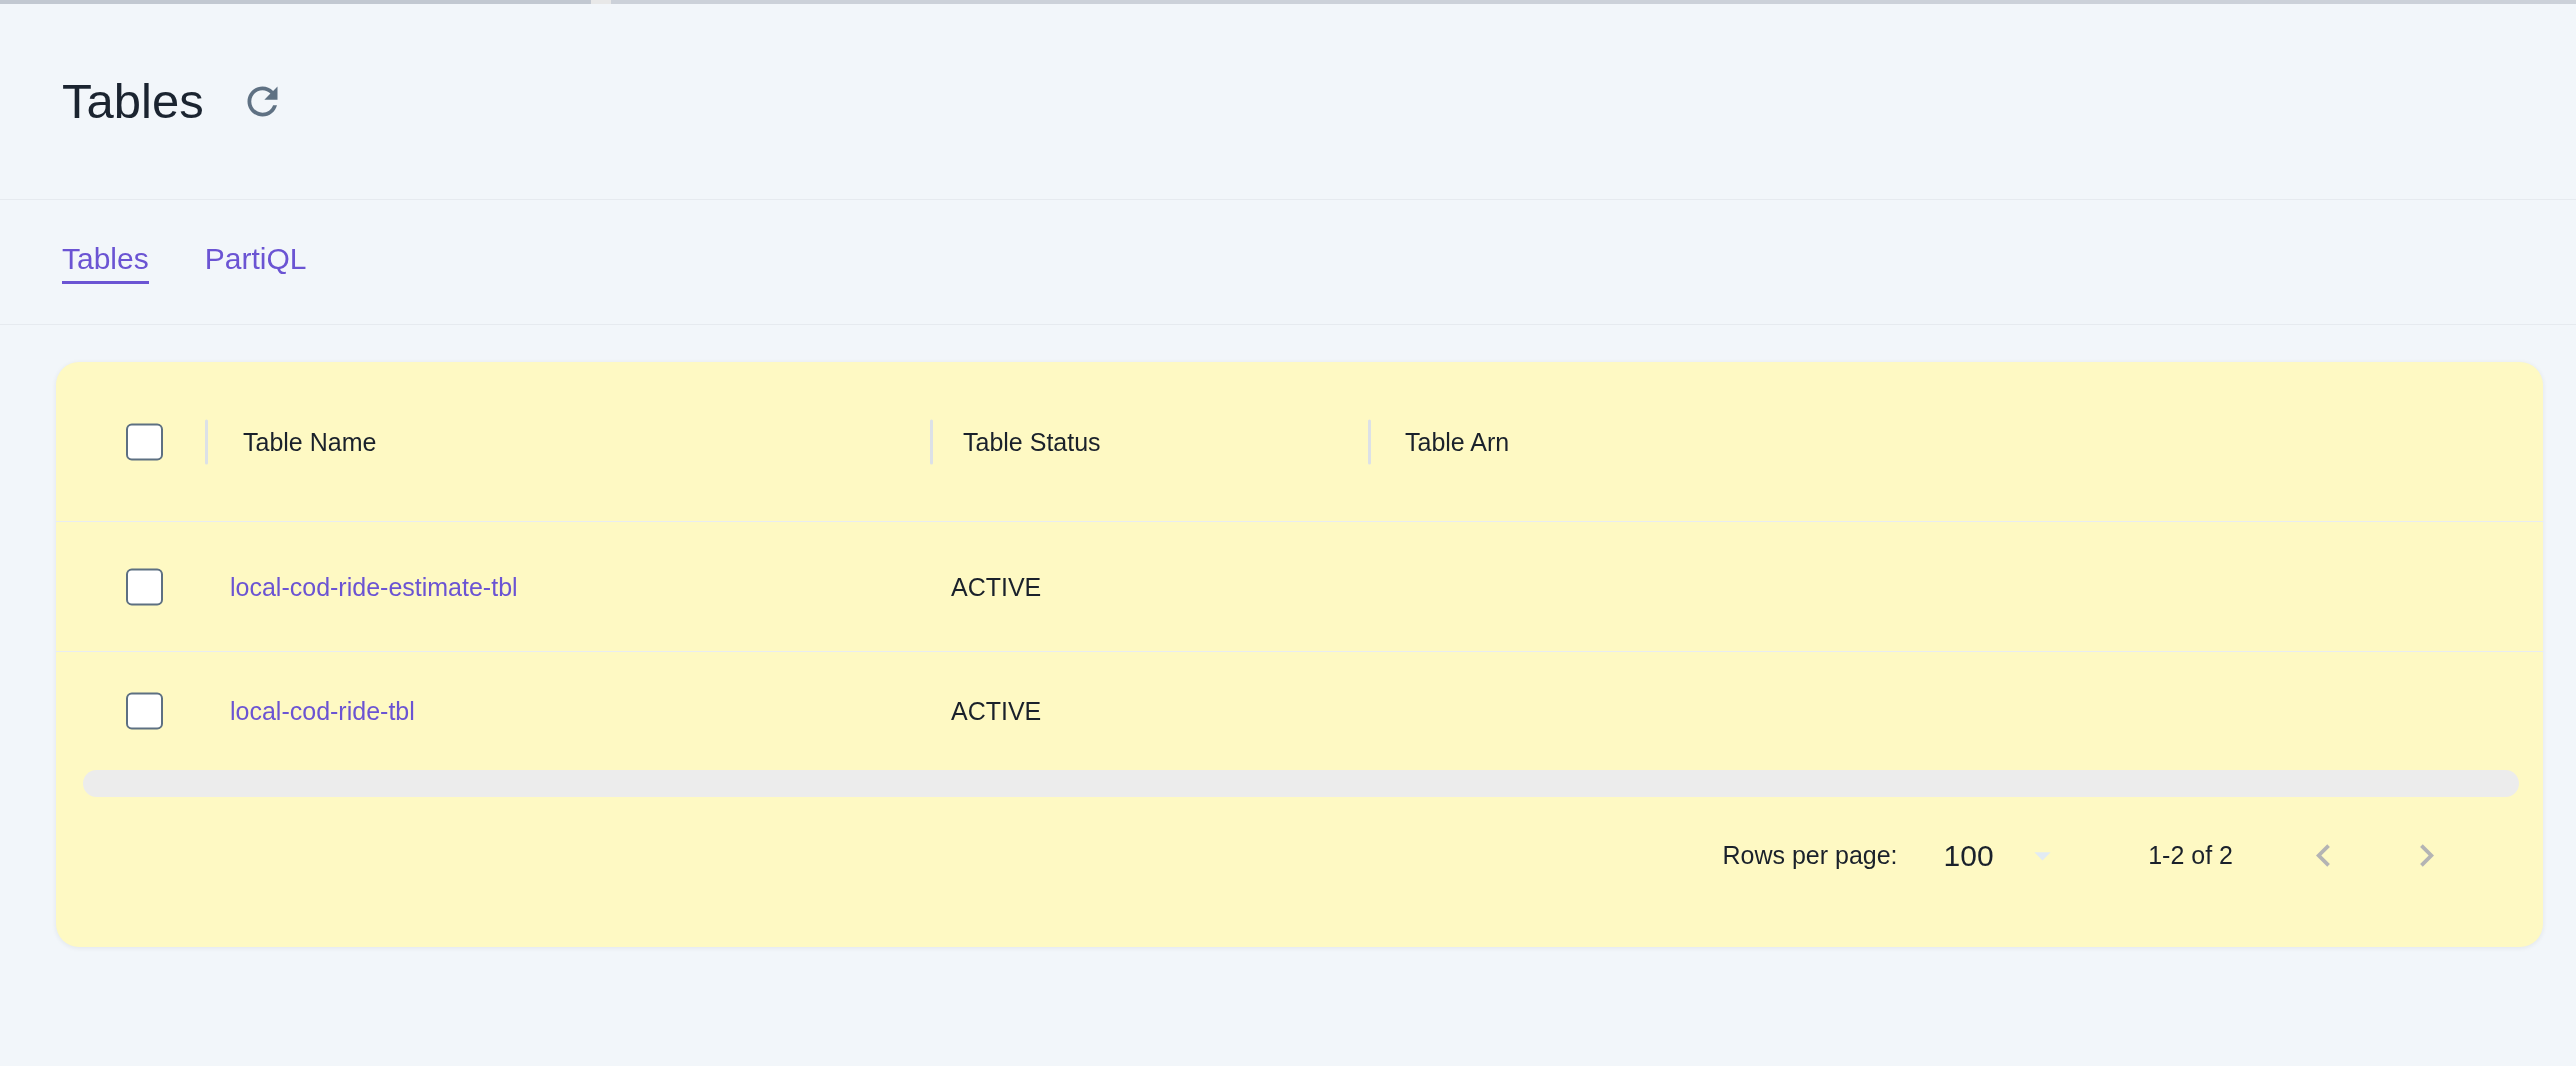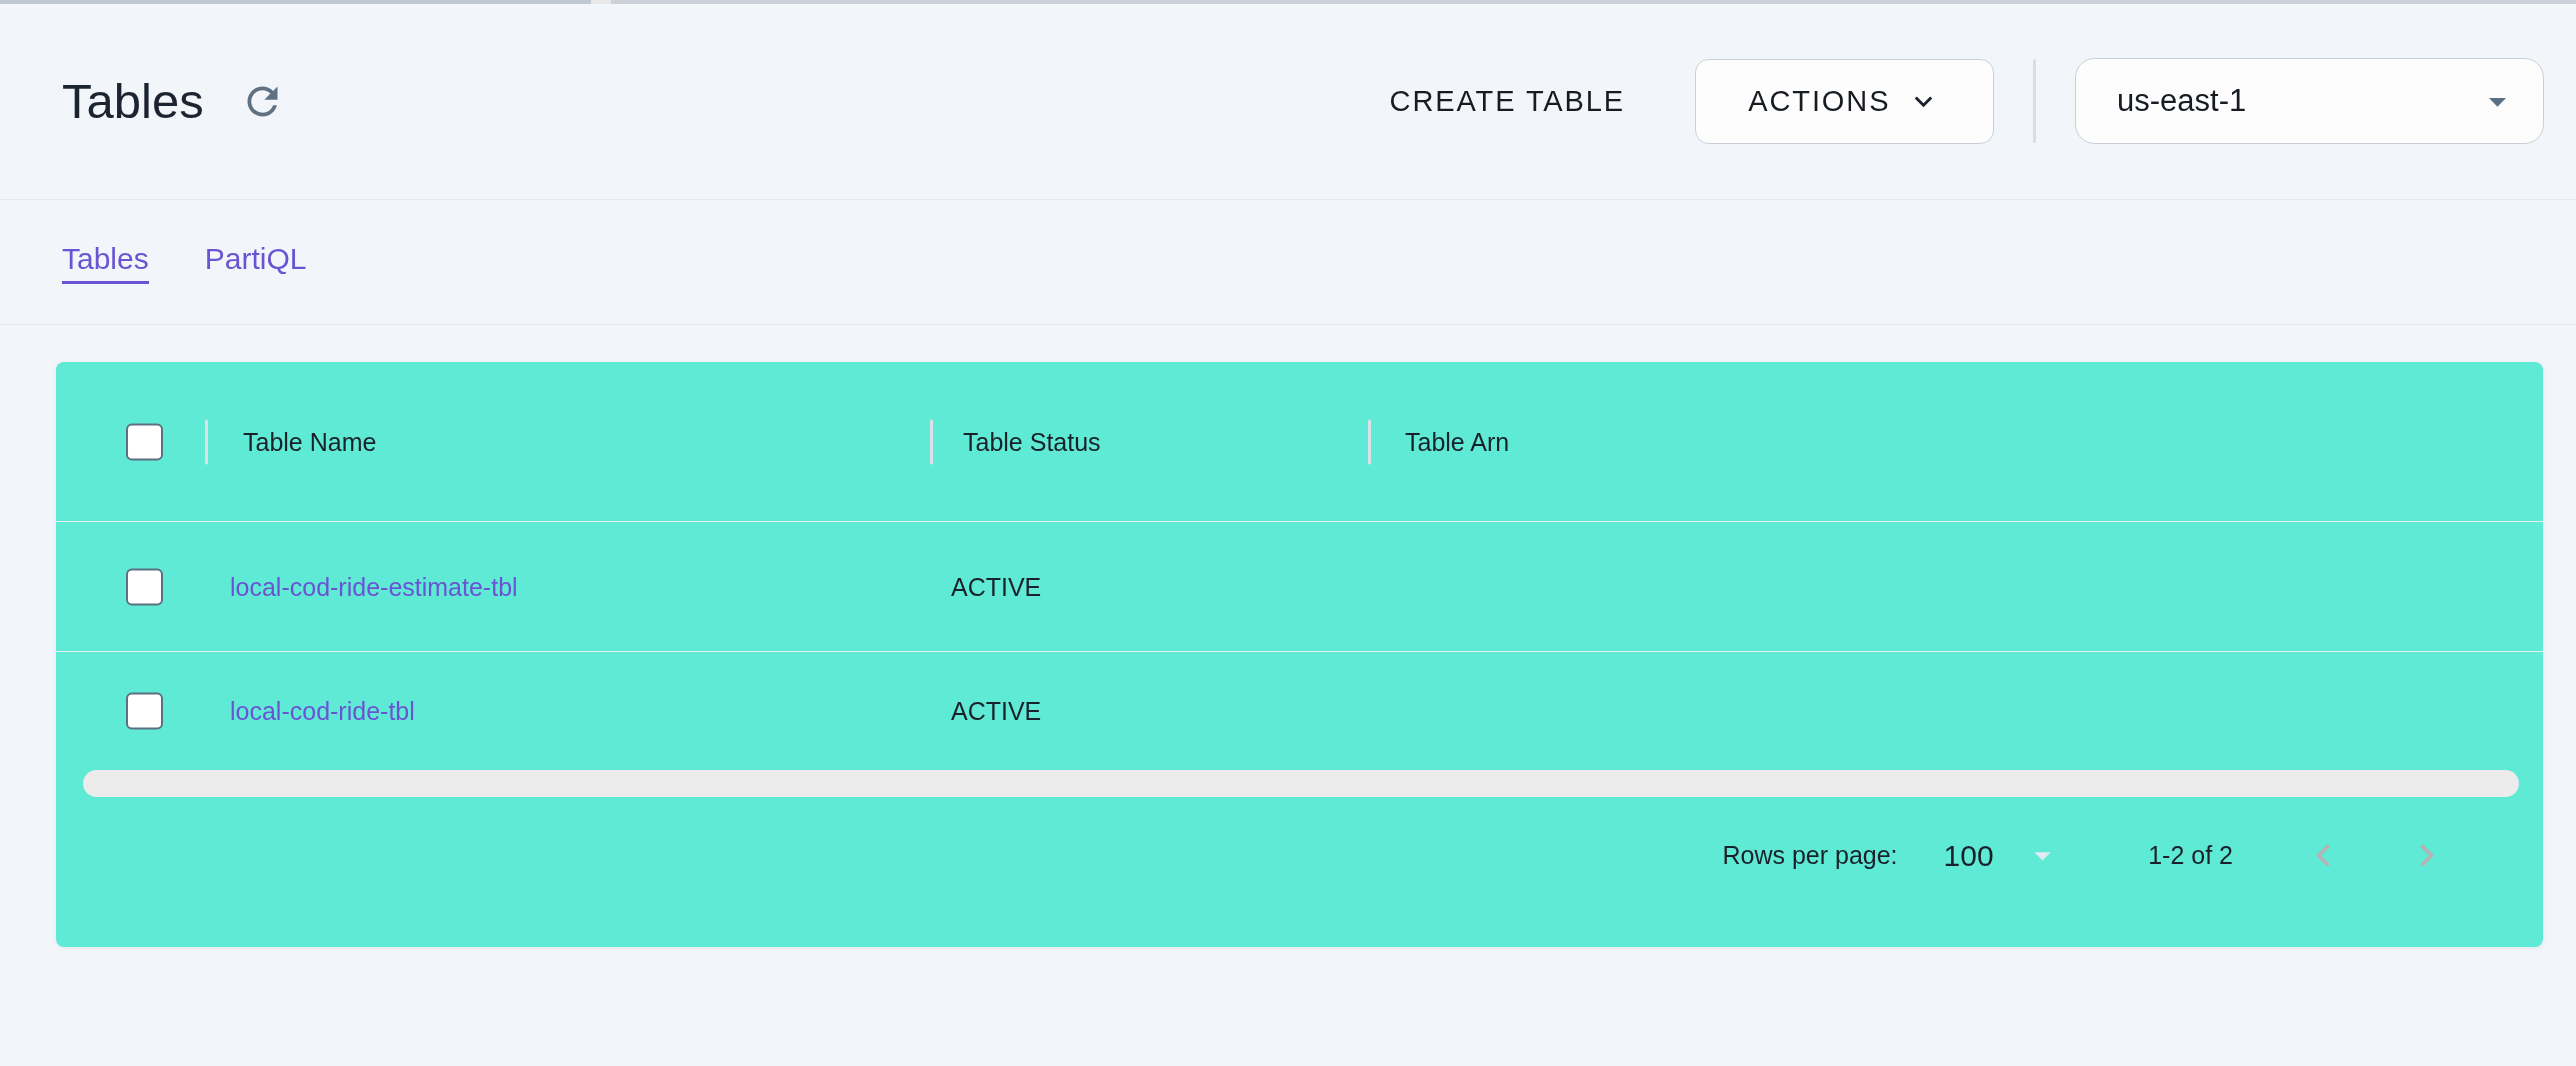--- a/index.html
+++ b/index.html
@@ -87,21 +87,21 @@
   }
   .tab {
     font-size: 30px; color: #6b54d3; cursor: pointer;
     padding-bottom: 4.9px; border-bottom: 3.9px solid transparent;
   }
   .tab.active { border-bottom-color: #6b54d3; }
   
   .card {
     position: absolute; left: 56px; top: 362px;
     width: 2487px; height: 585px;
-    background: #5eead4; border-radius: 8px;
+    background: #fef9c3; border-radius: 23px;
     box-shadow: 0 1px 4.9px rgba(20, 40, 60, 0.08);
     box-sizing: border-box;
   }
   .grid-header {
     position: relative; height: 160px;
     border-bottom: 1.9px solid #e9edf1;
     box-sizing: border-box;
   }
   .grid-row { position: relative; height: 130px; border-bottom: 1.9px solid #e9edf1; box-sizing: border-box; }
   .grid-row:last-child { height: 118px; border-bottom: none; }
@@ -155,43 +155,20 @@
   <div class="header-bar">
     <div class="page-title">Tables</div>
     <button class="refresh-btn">
       <span style="display:flex;">
         <svg viewBox="0 0 24 24" width="45" height="45">
           <path fill="#5f7183" d="M17.65 6.35C16.2 4.9 14.21 4 12 4c-4.42 0-7.99 3.58-8 8s3.57 8 8 8c3.73 0 6.84-2.55 7.73-6h-2.08c-.82 2.33-3.04 4-5.65 4-3.31 0-6-2.69-6-6s2.69-6 6-6c1.66 0 3.14.69 4.22 1.78L13 11h7V4l-2.35 2.35z"></path>
         </svg>
       </span>
     </button>
 
-    <div class="header-right">
-      <button class="text-button">CREATE TABLE</button>
-
-      <button class="actions-button">
-        <span>ACTIONS</span>
-        <span style="display:flex;">
-          <svg viewBox="0 0 24 24" width="35" height="35">
-            <path fill="#1b222b" d="M7.41 8.59 12 13.17l4.59-4.58L18 10l-6 6-6-6 1.41-1.41z"></path>
-          </svg>
-        </span>
-      </button>
-
-      <div class="header-divider"></div>
-
-      <div class="region-select">
-        <span class="region-label">us-east-1</span>
-        <span style="display:flex;margin-left:auto;">
-          <svg viewBox="0 0 24 24" width="41" height="41">
-            <path fill="#5b7083" d="M7 10l5 5 5-5z"></path>
-          </svg>
-        </span>
-      </div>
-    </div>
   </div>
 
   <div class="tab-bar">
     <div class="tab active">Tables</div>
     <div class="tab">PartiQL</div>
   </div>
 
   <div class="card">
 
     <div class="grid-header">

